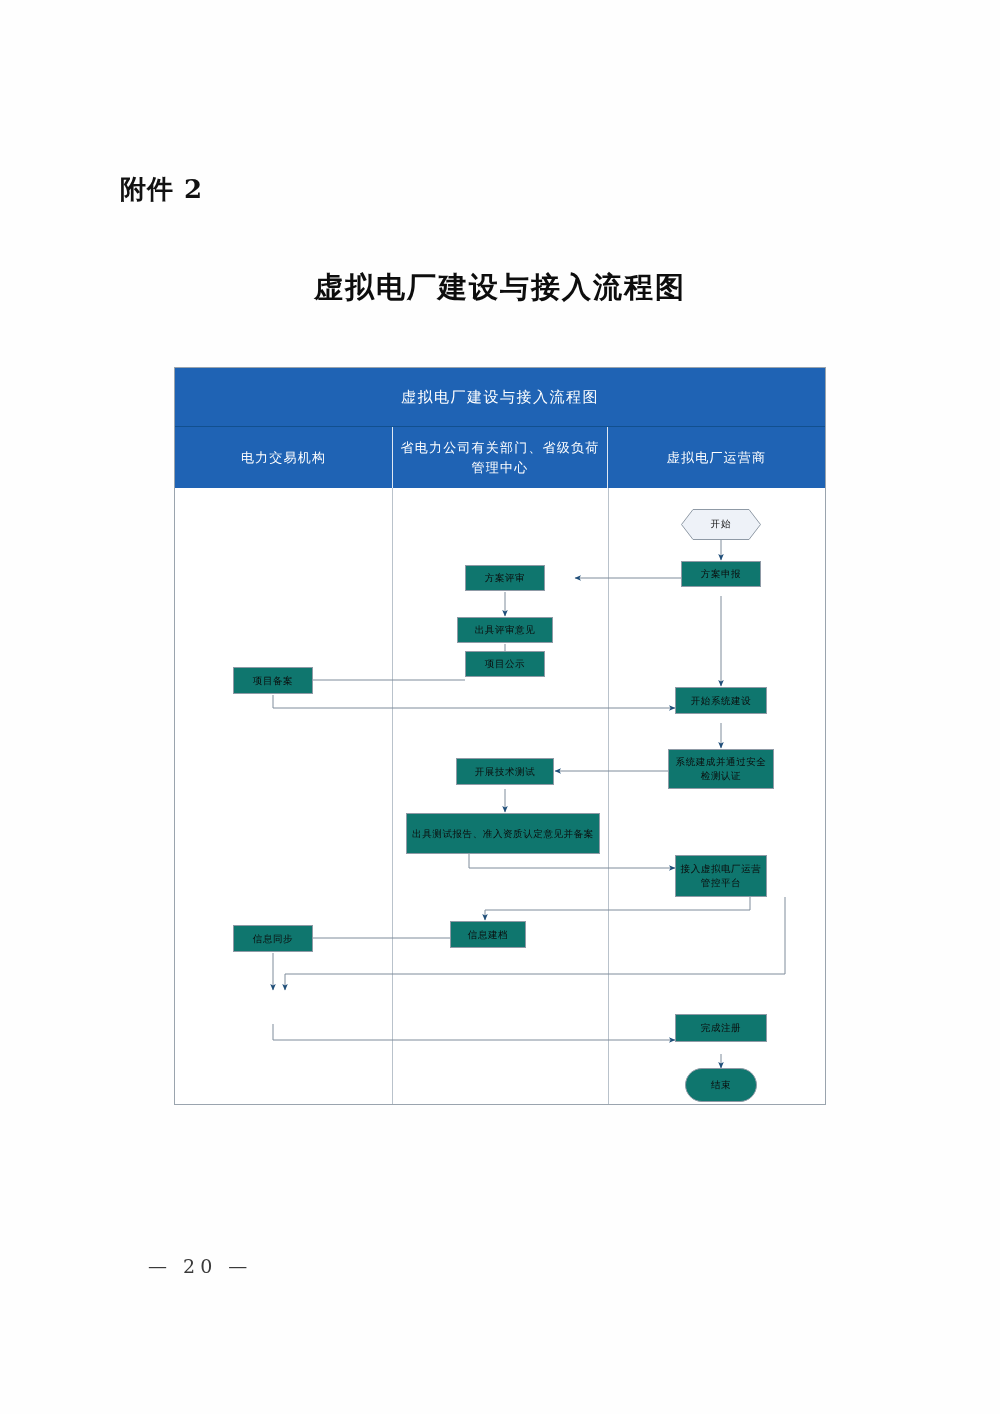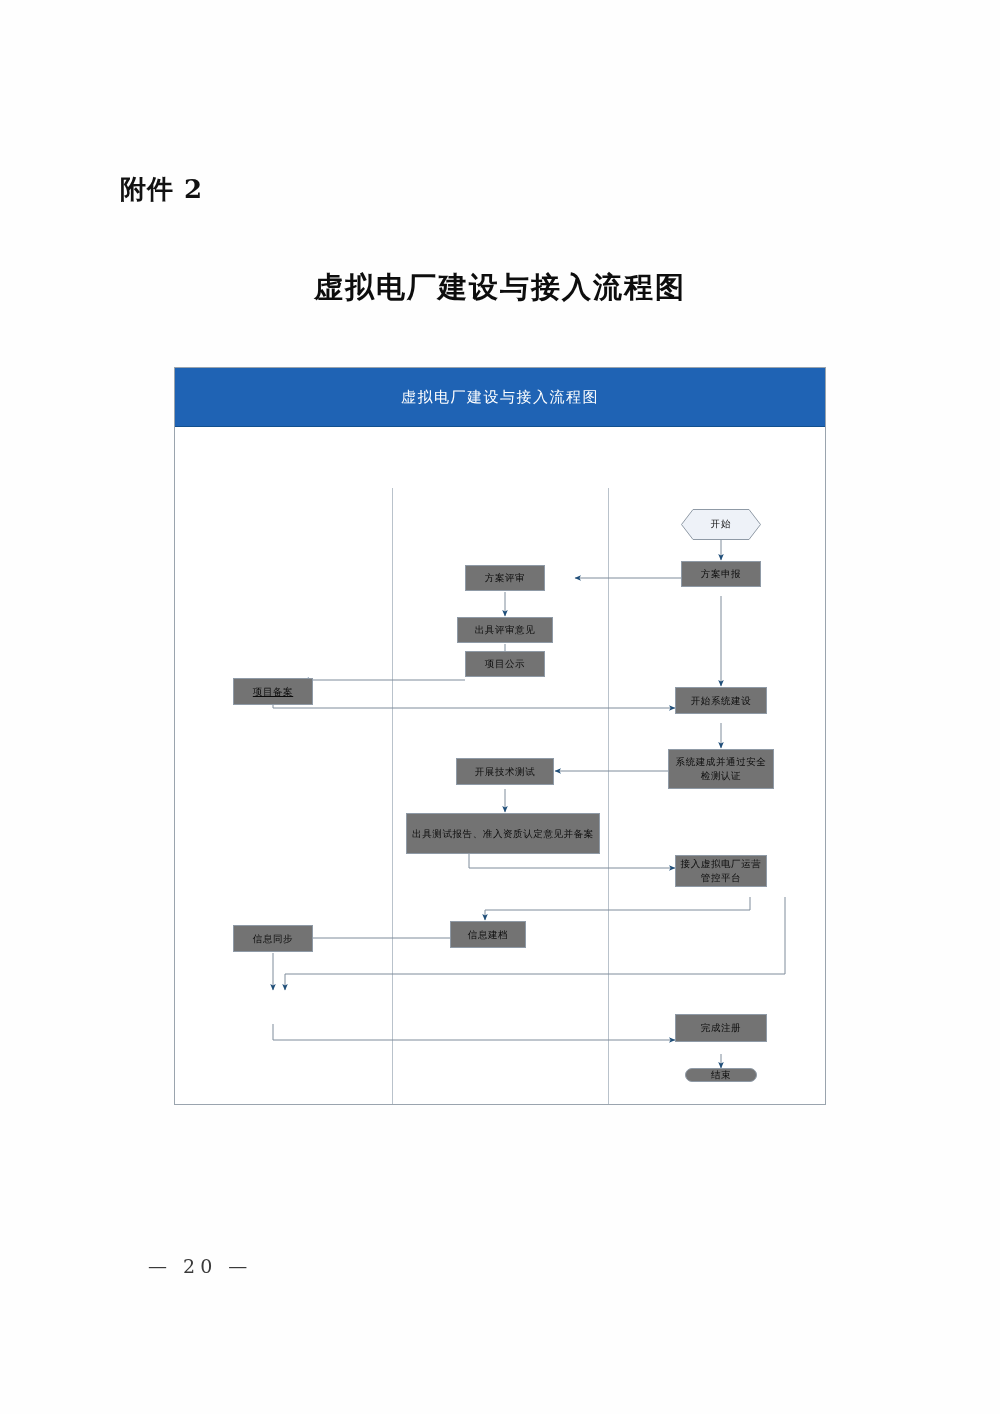--- a/index.html
+++ b/index.html
@@ -113,21 +113,21 @@
     width: 1px;
     background: #b9c2cb;
   }
   .lane-div.d1 { left: 217px; }
   .lane-div.d2 { left: 433px; }
 
   
   .node {
     position: absolute;
     box-sizing: border-box;
-    background: #737373;
+    background: #0f766e;
     border: 1px solid #8f9aa6;
     display: flex;
     align-items: center;
     justify-content: center;
     text-align: center;
     font-family: "DejaVu Serif", "Liberation Serif", serif;
     font-size: 9.5px;
     line-height: 1.45;
     letter-spacing: 0.6px;
     color: #0b0b0b;
@@ -178,20 +178,25 @@
 <div class="page">
 
   <div class="attachment-label">附件 2</div>
 
   <div class="doc-title">虚拟电厂建设与接入流程图</div>
 
   <div class="diagram">
 
     <div class="band-title">虚拟电厂建设与接入流程图</div>
 
+    <div class="band-lanes">
+      <div class="lane-head l1">电力交易机构</div>
+      <div class="lane-head l2">省电力公司有关部门、省级负荷管理中心</div>
+      <div class="lane-head l3">虚拟电厂运营商</div>
+    </div>
 
     <div class="lane-div d1"></div>
     <div class="lane-div d2"></div>
 
     <svg class="connectors" viewBox="0 0 652 738">
       <defs>
         <marker id="arw" markerWidth="7" markerHeight="7" refX="6" refY="3.2" orient="auto" markerUnits="strokeWidth">
           <path d="M0,0.4 L6.4,3.2 L0,6 L1.6,3.2 z" fill="#1f4e79"></path>
         </marker>
       </defs>
@@ -245,29 +250,29 @@
     </div>
 
     <div class="node" style="left:500px; top:319px; width:92px; height:27px;">
       <span>开始系统建设</span>
     </div>
 
     <div class="node" style="left:493px; top:381px; width:106px; height:40px;">
       <span>系统建成并通过安全检测认证</span>
     </div>
 
-    <div class="node" style="left:500px; top:487px; width:92px; height:32px;">
+    <div class="node" style="left:500px; top:487px; width:92px; height:42px;">
       <span>接入虚拟电厂运营管控平台</span>
     </div>
 
     <div class="node" style="left:500px; top:646px; width:92px; height:28px;">
       <span>完成注册</span>
     </div>
 
-    <div class="node terminator-oval" style="left:510px; top:700px; width:72px; height:14px;">
+    <div class="node terminator-oval" style="left:510px; top:700px; width:72px; height:34px;">
       <span>结束</span>
     </div>
 
     <div class="node" style="left:290px; top:197px; width:80px; height:26px;">
       <span>方案评审</span>
     </div>
 
     <div class="node" style="left:282px; top:249px; width:96px; height:26px;">
       <span>出具评审意见</span>
     </div>
@@ -281,21 +286,21 @@
     </div>
 
     <div class="node" style="left:231px; top:445px; width:194px; height:41px;">
       <span>出具测试报告、准入资质认定意见并备案</span>
     </div>
 
     <div class="node" style="left:275px; top:553px; width:76px; height:27px;">
       <span>信息建档</span>
     </div>
 
-    <div class="node" style="left:58px; top:310px; width:80px; height:27px;text-decoration:underline;">
+    <div class="node" style="left:58px; top:299px; width:80px; height:27px;">
       <span>项目备案</span>
     </div>
 
     <div class="node" style="left:58px; top:557px; width:80px; height:27px;">
       <span>信息同步</span>
     </div>
 
 
   </div>
 

